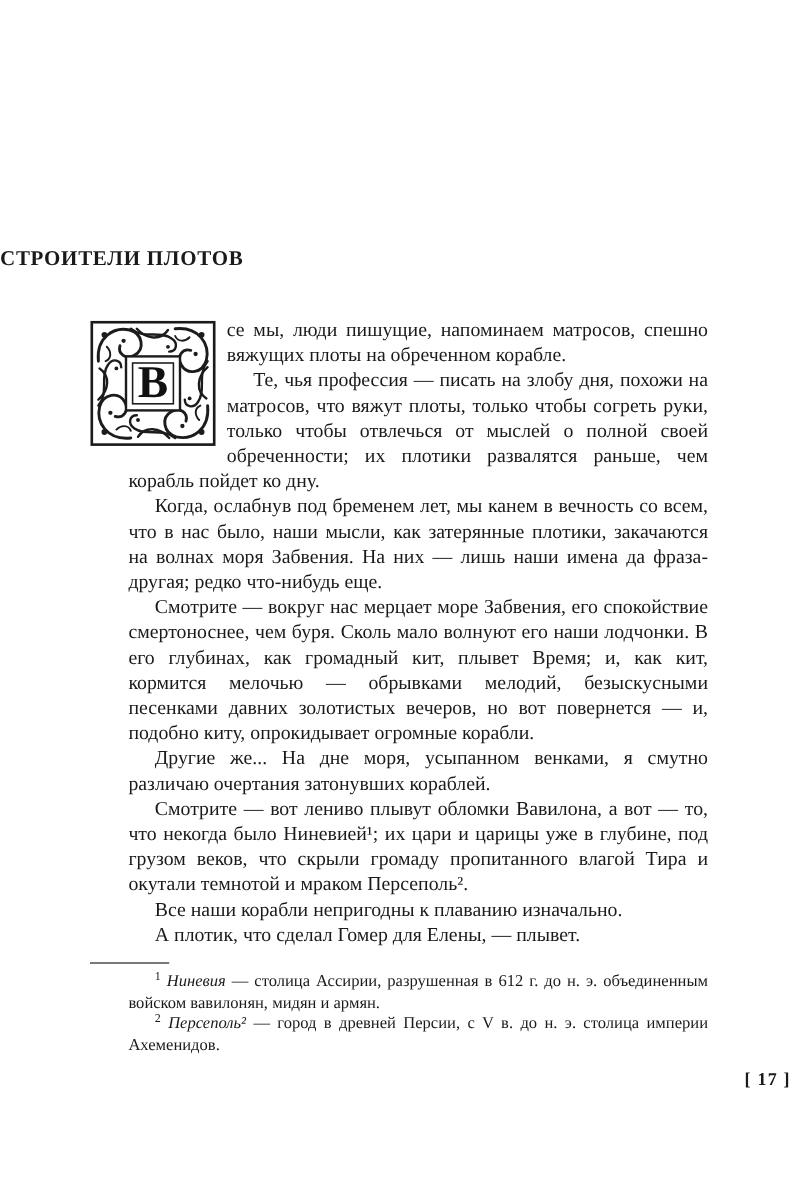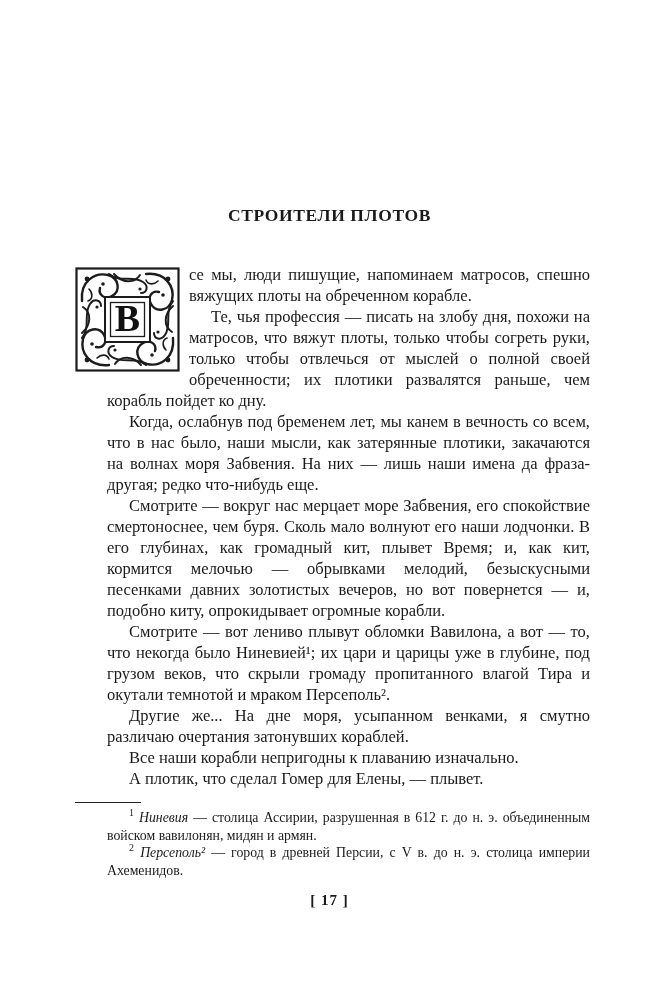--- a/index.html
+++ b/index.html
@@ -9,21 +9,20 @@
     overflow: hidden;
     font-family: "Liberation Serif", serif;
     color: #1a1a1a;
     position: relative;
   }
   .page { position: absolute; inset: 0; }
 
   .title {
     margin: 0;
     padding-top: 205px;
-    text-align: center;
     font-size: 17.5px;
     font-weight: bold;
     letter-spacing: 0.6px;
   }
 
   .content {
     margin: 38px 69px 0 75px;
     font-size: 16.5px;
     line-height: 21px;
     text-align: justify;
@@ -60,21 +59,21 @@
     line-height: 17.6px;
     text-align: justify;
   }
   .footnotes p { text-indent: 22px; margin: 0; }
   .fn-term { font-style: italic; }
 
   .page-number {
     position: absolute;
     left: 0; right: 0;
     top: 892px;
-    text-align: center;
+    text-align: right;
     font-size: 15px;
     font-weight: bold;
     letter-spacing: 1px;
   }
 </style>
 </head>
 <body>
 
 <div class="page">
 
@@ -103,22 +102,22 @@
         <rect x="30" y="30" width="45" height="45" fill="#ffffff" stroke="#1b1b1b" stroke-width="2"></rect>
         <rect x="35.5" y="35.5" width="34" height="34" fill="none" stroke="#1b1b1b" stroke-width="1.3"></rect>
       </svg>
       <span class="dropcap-letter">В</span>
     </div>
 
     <p>се мы, люди пишущие, напоминаем матросов, спешно вяжущих плоты на обреченном корабле.</p>
     <p class="indent">Те, чья профессия — писать на злобу дня, похожи на матросов, что вяжут плоты, только чтобы согреть руки, только чтобы отвлечься от мыслей о полной своей обреченности; их плотики развалятся раньше, чем корабль пойдет ко дну.</p>
     <p class="indent">Когда, ослабнув под бременем лет, мы канем в вечность со всем, что в нас было, наши мысли, как затерянные плотики, закачаются на волнах моря Забвения. На них — лишь наши имена да фраза-другая; редко что-нибудь еще.</p>
     <p class="indent">Смотрите — вокруг нас мерцает море Забвения, его спокойствие смертоноснее, чем буря. Сколь мало волнуют его наши лодчонки. В его глубинах, как громадный кит, плывет Время; и, как кит, кормится мелочью — обрывками мелодий, безыскусными песенками давних золотистых вечеров, но вот повернется — и, подобно киту, опрокидывает огромные корабли.</p>
+    <p class="indent">Другие же... На дне моря, усыпанном венками, я смутно различаю очертания затонувших кораблей.</p>
     <p class="indent">Смотрите — вот лениво плывут обломки Вавилона, а вот — то, что некогда было Ниневией¹; их цари и царицы уже в глубине, под грузом веков, что скрыли громаду пропитанного влагой Тира и окутали темнотой и мраком Персеполь².</p>
-    <p class="indent">Другие же... На дне моря, усыпанном венками, я смутно различаю очертания затонувших кораблей.</p>
     <p class="indent">Все наши корабли непригодны к плаванию изначально.</p>
     <p class="indent">А плотик, что сделал Гомер для Елены, — плывет.</p>
 
     <div class="footnote-rule"></div>
 
     <div class="footnotes">
       <p>
         <sup>1</sup>
         <span class="fn-term">Ниневия</span>
         <span>— столица Ассирии, разрушенная в 612 г. до н. э. объединенным войском вавилонян, мидян и армян.</span>

